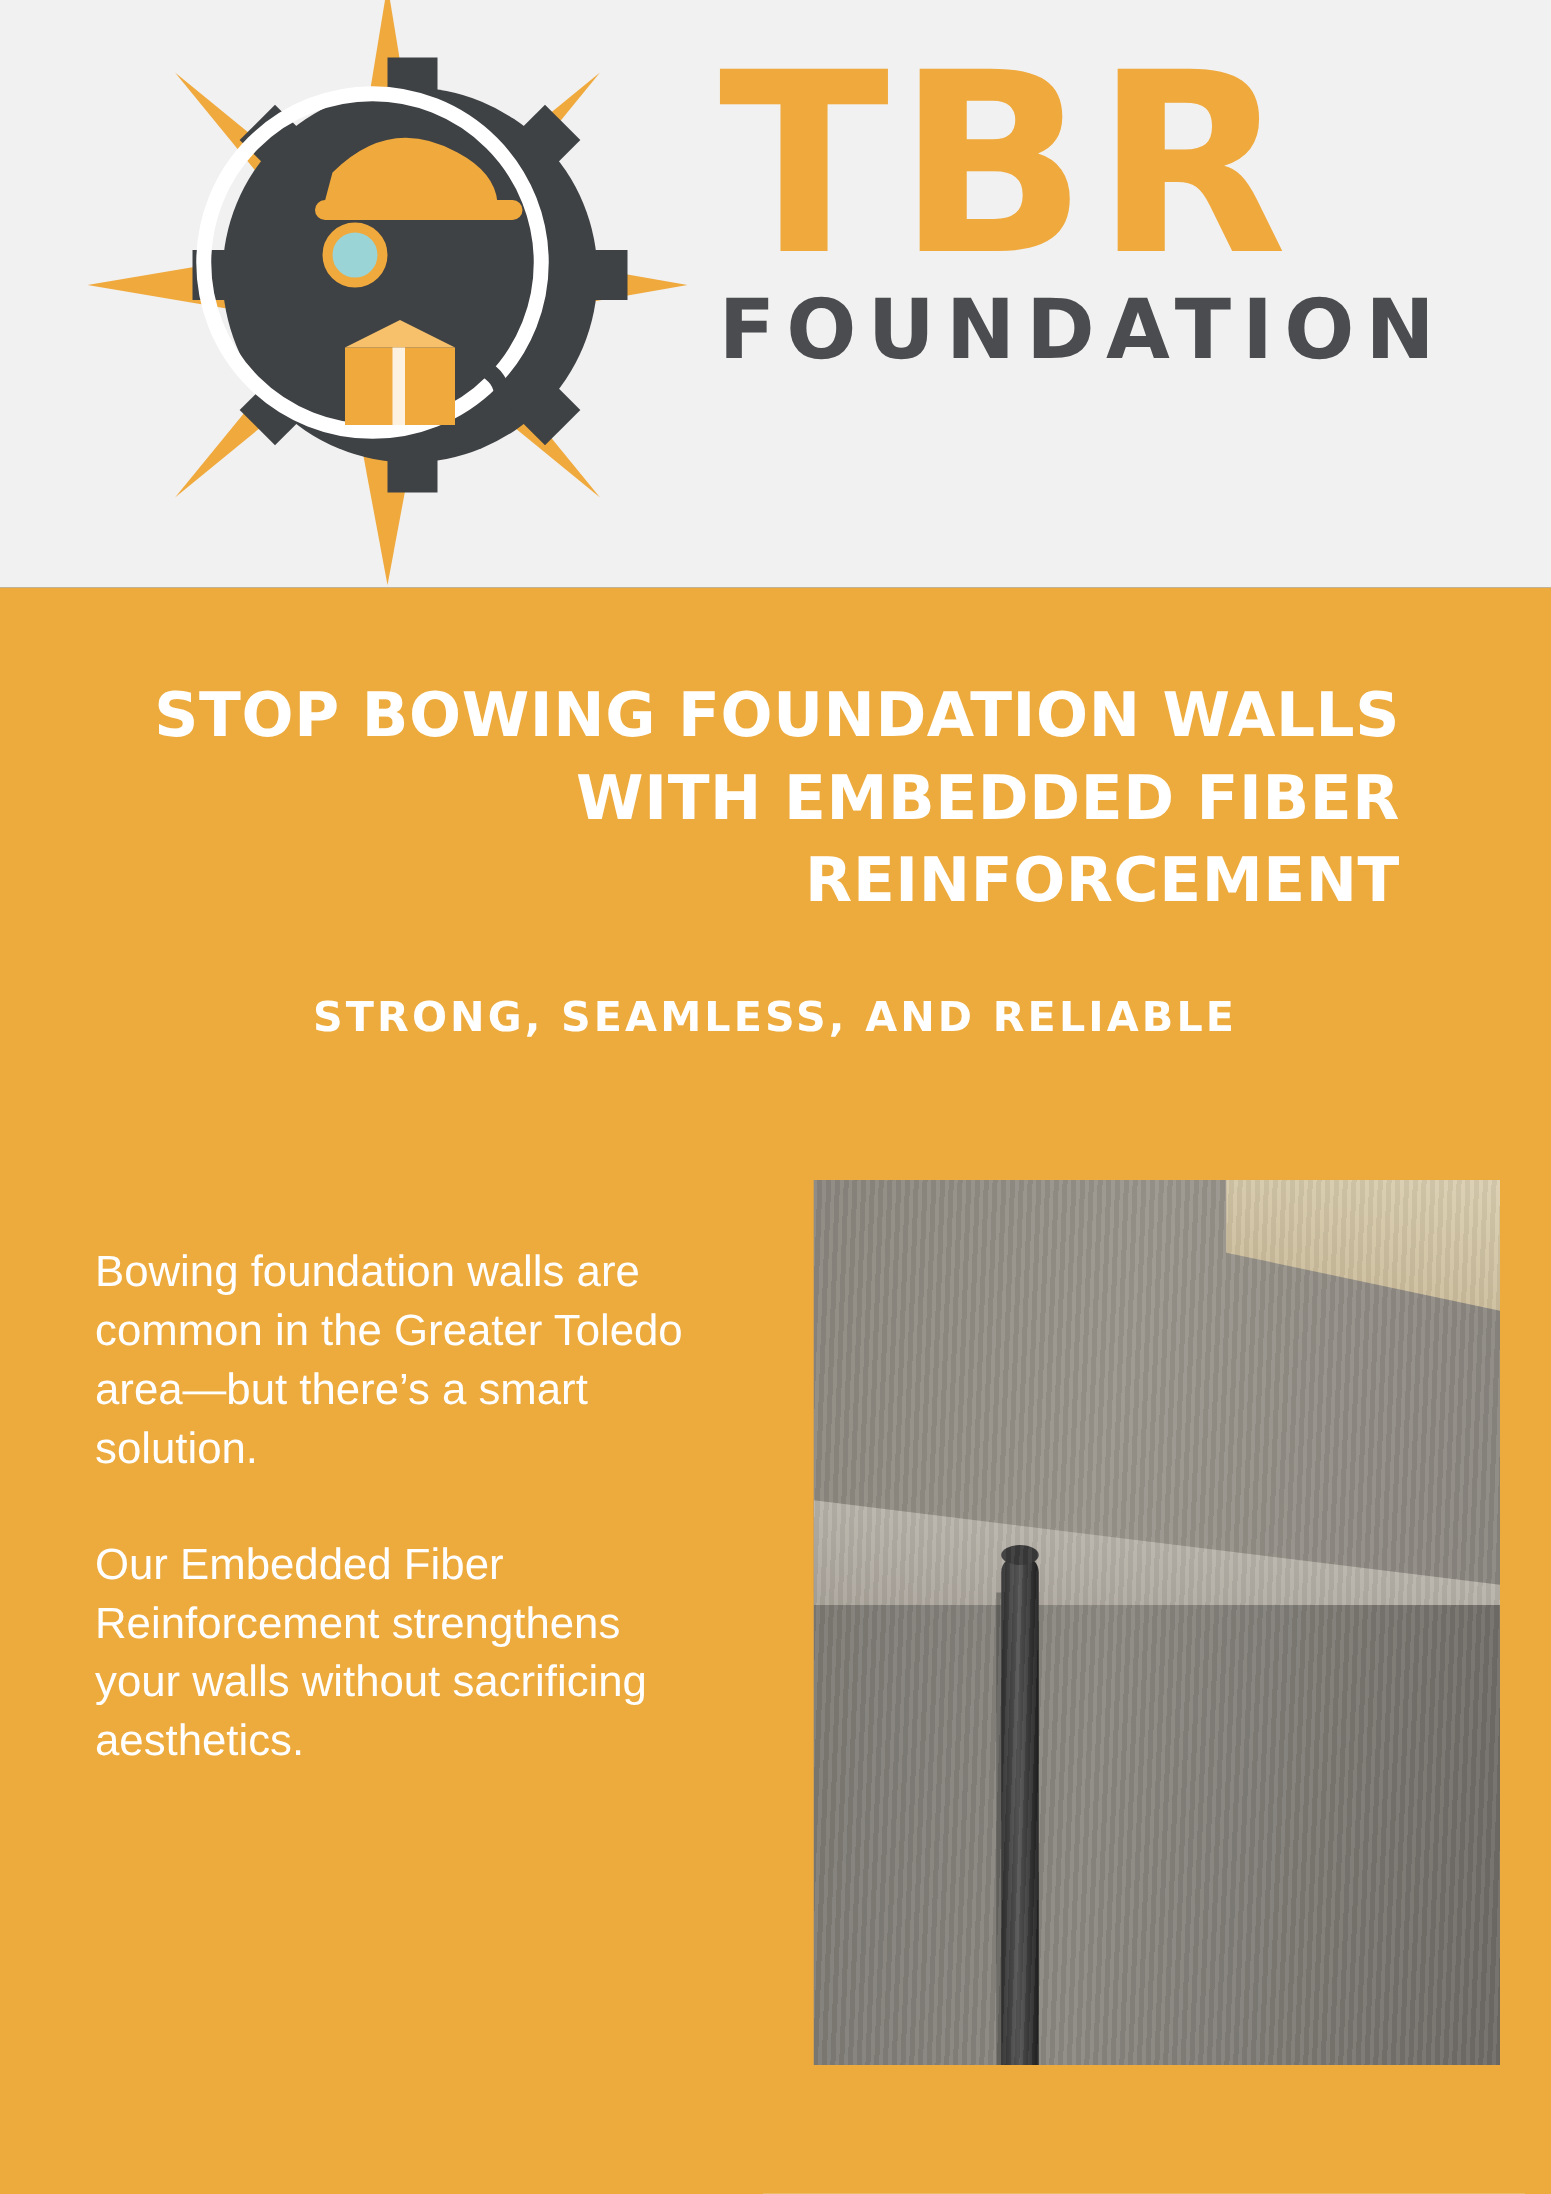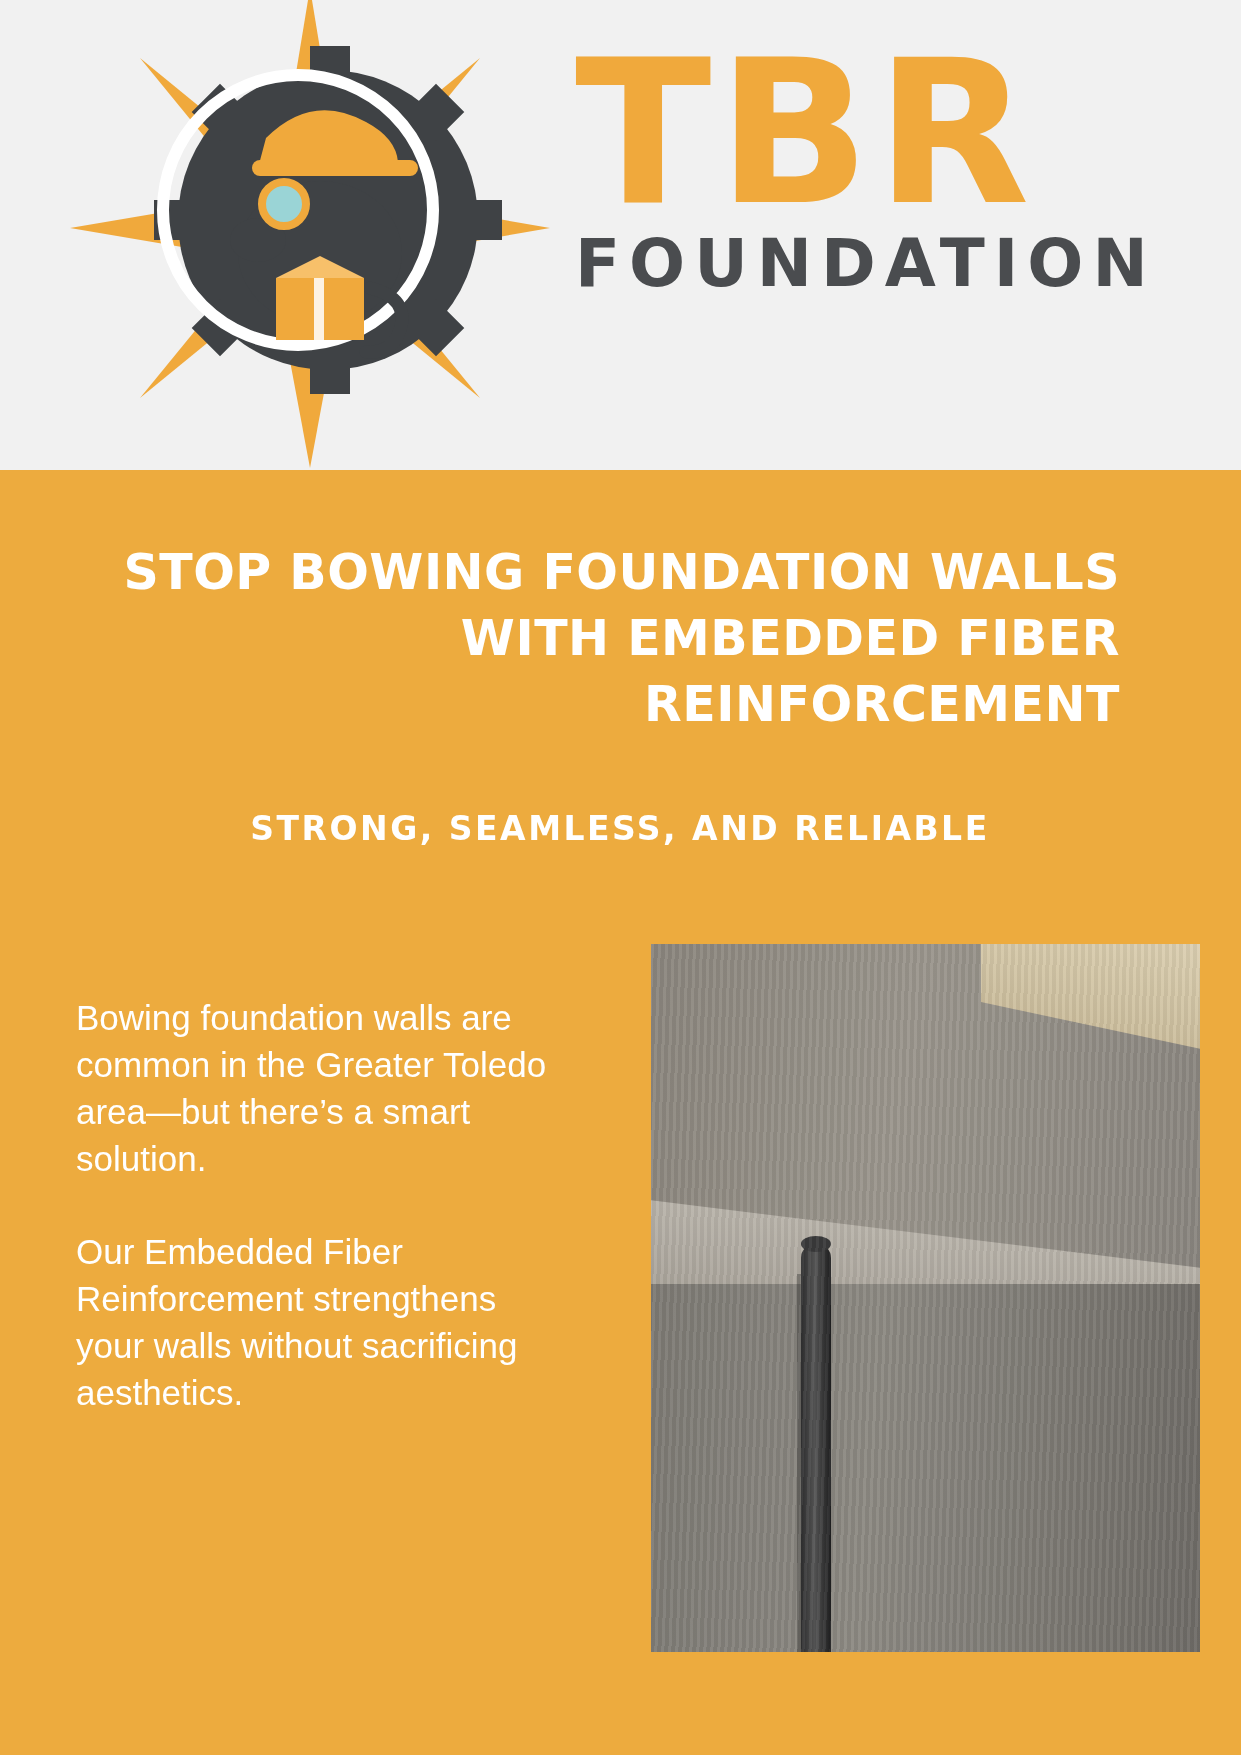--- a/index.html
+++ b/index.html
@@ -81,21 +81,21 @@
     color: #ffffff;
     font-family: "DejaVu Sans", sans-serif;
     font-weight: bold;
     font-size: 49px;
     line-height: 66px;
     letter-spacing: 0.5px;
   }
   .subhead {
     position: absolute;
     left: 120px;
-    top: 339px;
+    top: 324px;
     width: 1000px;
     margin: 0;
     text-align: center;
     color: #ffffff;
     font-family: "DejaVu Sans", sans-serif;
     font-weight: bold;
     font-size: 33px;
     letter-spacing: 2.5px;
   }
 

